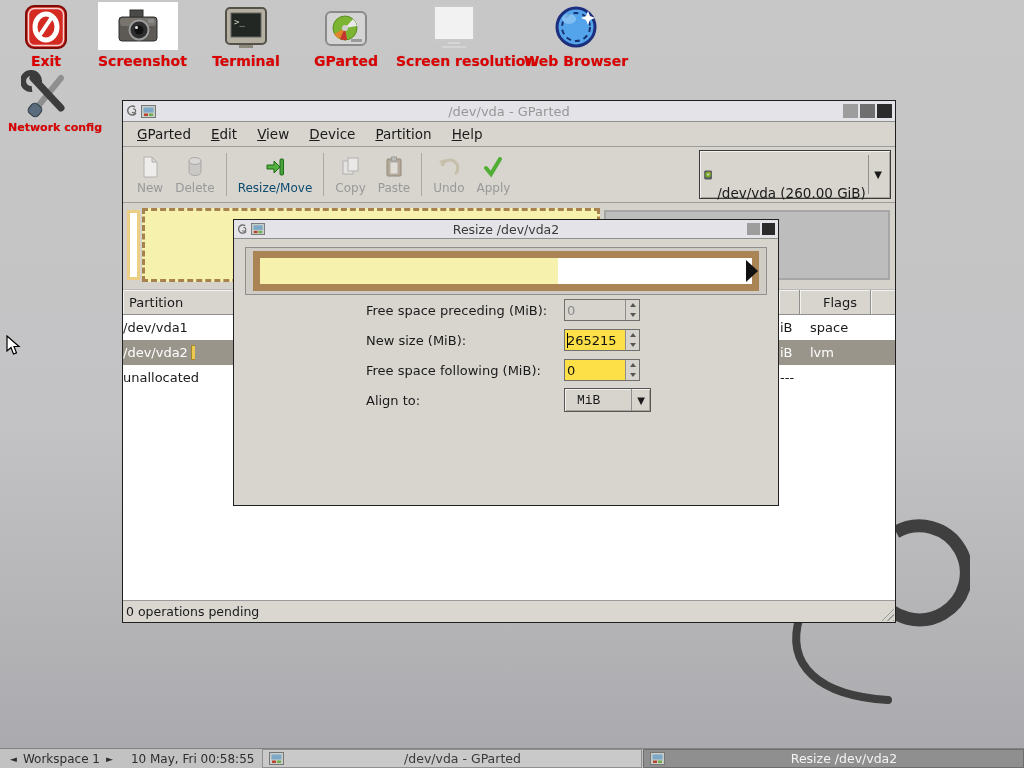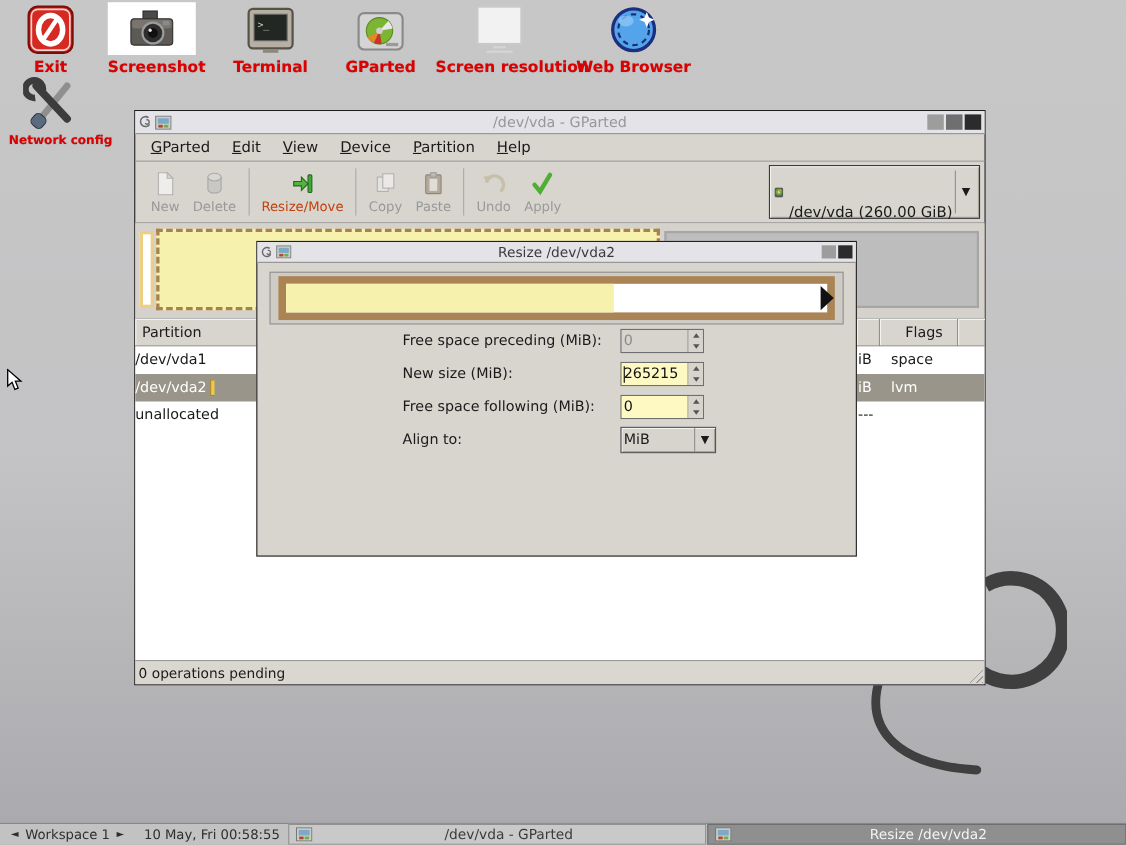--- a/index.html
+++ b/index.html
@@ -31,21 +31,21 @@
   
   .menubar { height:25px; display:flex; align-items:center; padding-left:4px;
              border-bottom:1px solid #9c9c9c; font-size:13.5px; flex:0 0 auto; }
   .menu-item { display:inline-block; padding:3px 10px; }
   .fl::first-letter { text-decoration:underline; }
 
   
   .toolbar { height:56px; display:flex; align-items:stretch; padding-left:8px;
              border-bottom:1px solid #9c9c9c; flex:0 0 auto; position:relative; }
   .tool { display:flex; flex-direction:column; align-items:center; justify-content:center; gap:2px; padding:0 6px; }
-  .tool .tlabel { font-size:12px; color:#c2410c; white-space:nowrap; }
+  .tool .tlabel { font-size:12px; color:#0c4a6e; white-space:nowrap; }
   .tool.dis .tlabel { color:#999; }
   .tool.dis .gico { filter:grayscale(60%) opacity(.6); }
   .tsep { width:1px; background:#a9a9a9; margin:6px 5px; }
   .device-combo { position:absolute; right:4px; top:3px; bottom:3px; width:192px;
                   border:1px solid #3a3a3a; background:#d8d5cf; display:flex; align-items:center; padding:0 4px;
                   box-shadow:inset 1px 1px 0 #f2f2ef, inset -1px -1px 0 #a9a59d; }
   .device-combo .dtxt { flex:1; font-size:13.5px; padding-left:5px; white-space:nowrap;margin-top:37px; }
   .device-combo .vsep { width:1px; align-self:stretch; background:#8f8f8f; margin:4px 2px; }
   .device-combo .darr { font-size:10px; padding:0 4px; }
 
@@ -99,35 +99,35 @@
              width:0; height:0; border-left:12px solid #111;
              border-top:11px solid transparent; border-bottom:11px solid transparent; }
 
   .minmax { position:relative; height:20px; margin-top:6px; font-size:12.5px; flex:0 0 auto; }
   .minmax .minl { position:absolute; left:75px; }
   .minmax .maxl { position:absolute; left:301px; }
 
   .frow { position:relative; height:30px; flex:0 0 auto; }
   .frow .flabel { position:absolute; left:132px; top:50%; transform:translateY(-50%); font-size:13px; }
   .spin { position:absolute; left:330px; top:4px; width:76px; height:22px; display:flex;
-          border:1px solid #6f6f6f; background:#fef9c3; }
+          border:1px solid #6f6f6f; background:#fde047; }
   .spin input { flex:1; min-width:0; border:none; outline:none; background:transparent;
                 font:13px "DejaVu Sans",sans-serif; padding:1px 2px; color:#111; }
   .spin .arrows { width:14px; border-left:1px solid #8f8f8f; display:flex; flex-direction:column; }
   .spin .arrows > div { flex:1; background:#d7d4ce; display:flex; justify-content:center; align-items:center; }
   .spin .arrows .up::before { content:""; border-left:3px solid transparent; border-right:3px solid transparent; border-bottom:4px solid #555; }
   .spin .arrows .dn::before { content:""; border-left:3px solid transparent; border-right:3px solid transparent; border-top:4px solid #555; }
   .spin.disabled { background:#d7d4ce; }
   .spin.disabled input { color:#8a8a8a; }
   .caret { position:absolute; left:2px; top:3px; width:1px; height:15px; background:#000; }
 
   .combo { position:absolute; left:330px; top:3px; width:87px; height:24px; border:1px solid #555;
            background:#d7d4ce; display:flex; align-items:center;
            box-shadow:inset 1px 1px 0 #f2f2ef, inset -1px -1px 0 #a9a59d; }
-  .combo .ctxt { flex:1; padding-left:2px; font-size:13px; }
+  .combo .ctxt { flex:1; padding-left:12px; font-size:13px;font-family:Liberation Mono, monospace; }
   .combo .vsep { width:1px; align-self:stretch; background:#8f8f8f; }
   .combo .darr { width:18px; text-align:center; font-size:10px; }
 
   .btnrow { margin-top:auto; display:flex; justify-content:flex-end; gap:7px; padding:0 9px 10px 0; flex:0 0 auto; }
   .gbtn { height:29px; background:#d7d4ce; border:1px solid #6a6a6a; font-size:13px;
           display:flex; align-items:center; justify-content:center; gap:5px; padding:0 12px;
           box-shadow:inset 1px 1px 0 #fff, inset -1px -1px 0 #9a9a9a; }
 
   
   #taskbar { position:absolute; left:0; right:0; bottom:0; height:20px; background:#c2c2c2;

